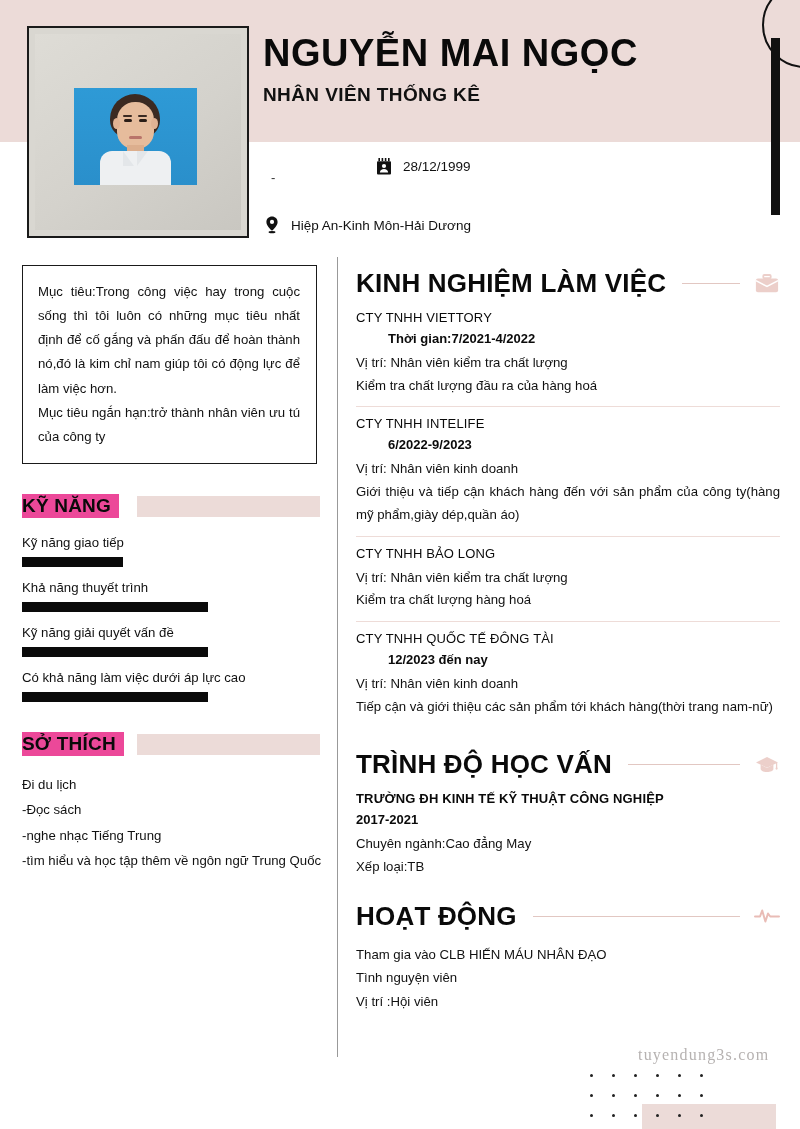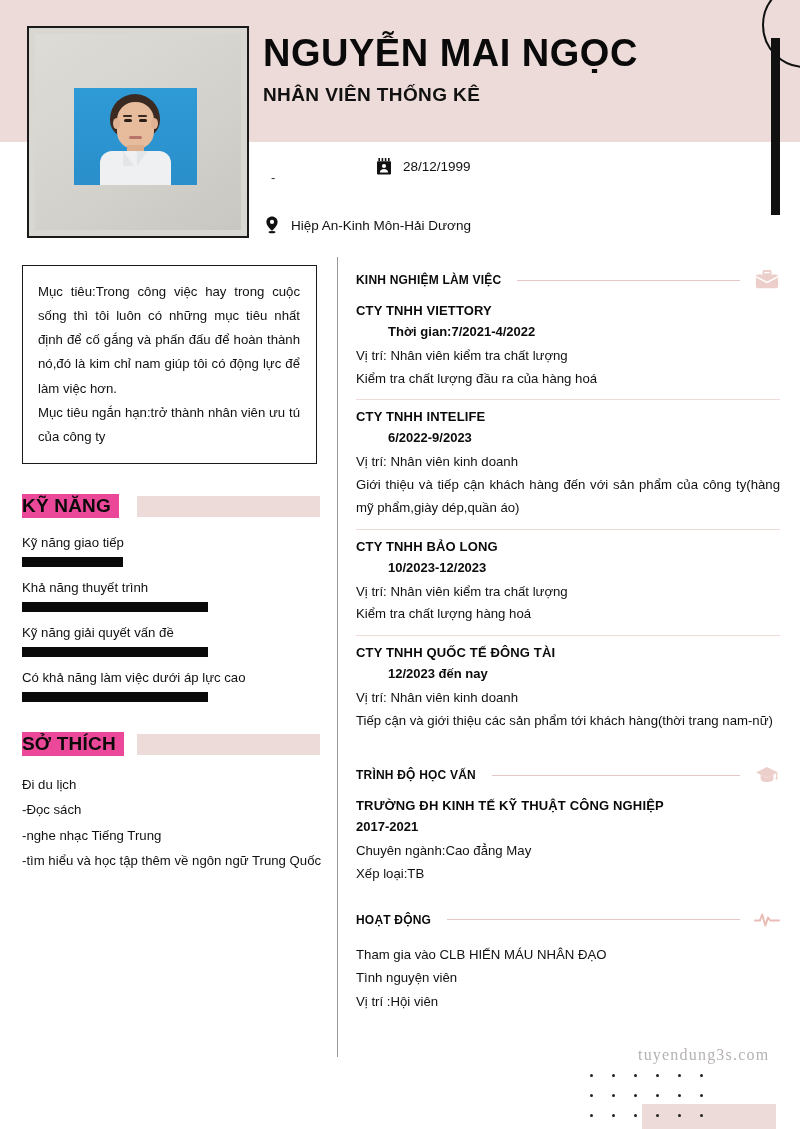--- a/index.html
+++ b/index.html
@@ -313,21 +313,21 @@
     left: 356px;
     top: 268px;
     width: 424px;
   }
   .sec-head-right {
     display: flex;
     align-items: center;
     margin-bottom: 11px;
   }
   .sec-head-right .rtext {
-    font-size: 12px;
+    font-size: 26px;
     font-weight: bold;
     letter-spacing: 0.2px;
     color: #0a0a0a;
     white-space: nowrap;
   }
   .sec-head-right .rline {
     flex: 1 1 auto;
     height: 1px;
     background: #e2c7c2;
     margin: 0 14px 0 16px;
@@ -343,21 +343,21 @@
 
   .job {
     padding-bottom: 9px;
   }
   .job + .job {
     border-top: 1px solid #eedcd8;
     padding-top: 9px;
   }
   .job-company {
     font-size: 13px;
-    font-weight: bold;
+    font-weight: normal;
     letter-spacing: 0.15px;
     color: #0a0a0a;
     margin-bottom: 6px;
   }
   .job-period {
     font-size: 13px;
     font-weight: bold;
     color: #0a0a0a;
     margin-bottom: 6px;
     margin-left: 32px;
@@ -564,21 +564,20 @@
 
       <div class="job">
         <div class="job-company">CTY TNHH INTELIFE</div>
         <div class="job-period">6/2022-9/2023</div>
         <div class="job-line">Vị trí: Nhân viên kinh doanh</div>
         <div class="job-line justify">Giới thiệu và tiếp cận khách hàng đến với sản phẩm của công ty(hàng mỹ phẩm,giày dép,quần áo)</div>
       </div>
 
       <div class="job">
         <div class="job-company">CTY TNHH BẢO LONG</div>
-        <div class="job-period">10/2023-12/2023</div>
         <div class="job-line">Vị trí: Nhân viên kiểm tra chất lượng</div>
         <div class="job-line">Kiểm tra chất lượng hàng hoá</div>
       </div>
 
       <div class="job">
         <div class="job-company">CTY TNHH QUỐC TẾ ĐÔNG TÀI</div>
         <div class="job-period">12/2023 đến nay</div>
         <div class="job-line">Vị trí: Nhân viên kinh doanh</div>
         <div class="job-line">Tiếp cận và giới thiệu các sản phẩm tới khách hàng(thời trang nam-nữ)</div>
       </div>

